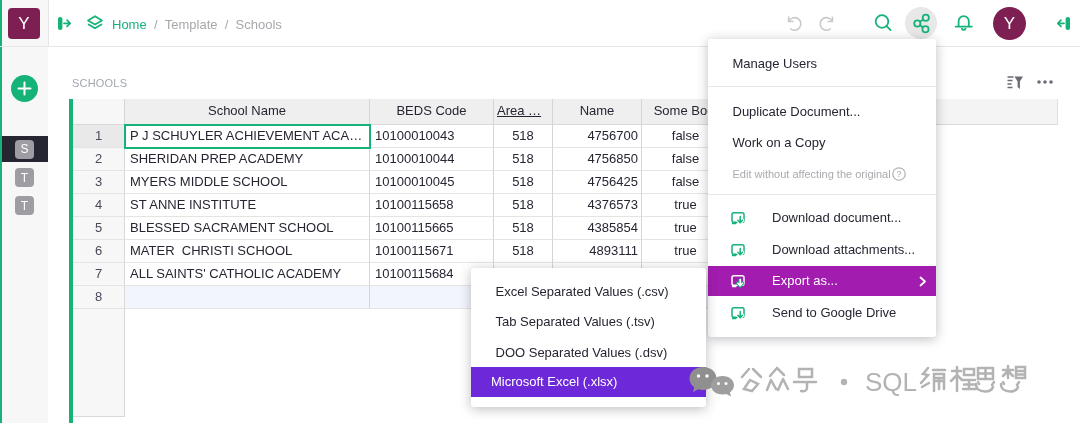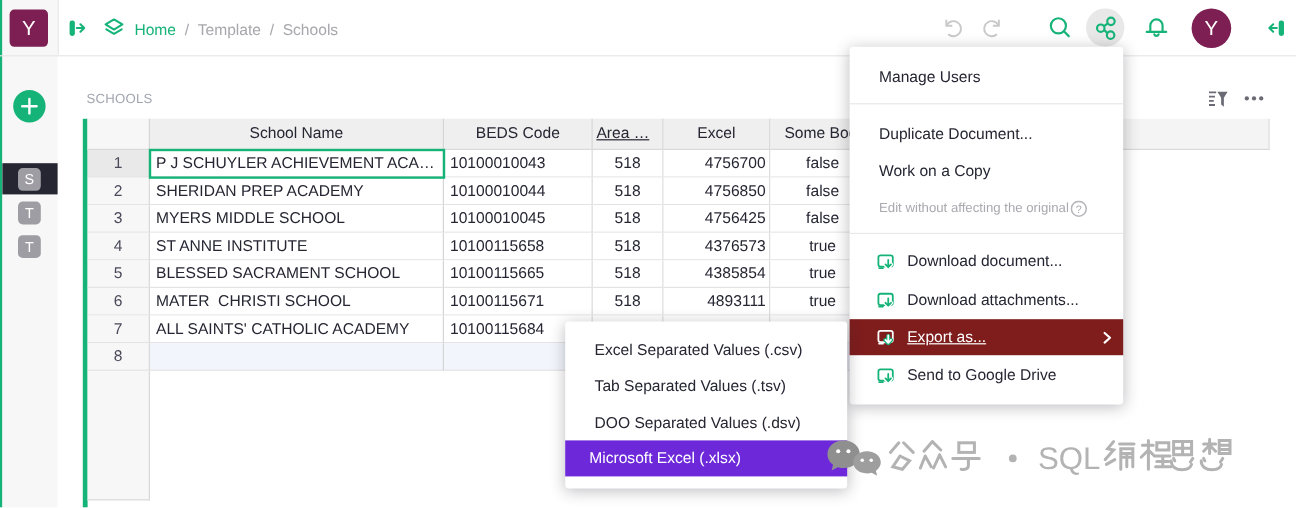--- a/index.html
+++ b/index.html
@@ -98,21 +98,21 @@
 <div id="grid" class="abs" style="left:69px;top:99px;width:989px;height:324px;font-size:13px;color:#262633;">
 
   <div class="abs" style="left:0;top:0;width:4px;height:324px;background:#16b378;"></div>
 
   <div class="abs" style="left:4px;top:0;width:985px;height:26px;background:#f4f4f4;border-bottom:1px solid #d9d9d9;border-right:1px solid #e0e0e0;"></div>
 
   <div class="abs hc" style="left:4px;width:52px;background:#f7f7f7;"></div>
   <div class="abs hc" style="left:56px;width:245px;">School Name</div>
   <div class="abs hc" style="left:301px;width:124px;">BEDS Code</div>
   <div class="abs hc" style="left:425px;width:59px;text-align:left;padding-left:3px;text-decoration:underline;">Area&nbsp;…</div>
-  <div class="abs hc" style="left:484px;width:89px;">Excel</div>
+  <div class="abs hc" style="left:484px;width:89px;">Name</div>
   <div class="abs hc" style="left:573px;width:88px;">Some Bool</div>
 
   <div class="abs" style="left:4px;top:210px;width:52px;height:108px;background:#f7f7f7;border-right:1px solid #d9d9d9;border-bottom:1px solid #d9d9d9;"></div>
 
   <div class="row" style="top:26px;">
       <div class="rn" style="background:#e9e9e9;">1</div>
       <div class="c name">P J SCHUYLER ACHIEVEMENT ACADEMY</div>
       <div class="c beds">10100010043</div>
       <div class="c num">518</div>
       <div class="c num2">4756700</div>
@@ -213,21 +213,21 @@
         </g>
       </svg>Download document...</div>
   <div class="mi ico" style="top:196.5px;"><svg class="dl" width="16" height="16" viewBox="0 0 16 16">
         <g fill="none" stroke="#16b378" stroke-width="1.5" stroke-linecap="round" stroke-linejoin="round">
           <rect x="2" y="2.8" width="12" height="9.4" rx="1.8"></rect>
           <path d="M10.2 7 V12.8 M7.8 10.4 L10.2 12.9 L12.6 10.4" stroke="#fff" stroke-width="3.4"></path>
           <path d="M10.2 6.6 V12.4 M7.9 10.3 L10.2 12.7 L12.5 10.3"></path>
           <path d="M2.6 13.4 H5.8"></path>
         </g>
       </svg>Download attachments...</div>
-  <div class="mi ico" style="top:227.5px;height:30px;line-height:30px;background:#7f1d1d;color:#fff;text-decoration:underline;"><svg class="dl" style="top:7px;" width="16" height="16" viewBox="0 0 16 16">
+  <div class="mi ico" style="top:227.5px;height:30px;line-height:30px;background:#a21caf;color:#fff;"><svg class="dl" style="top:7px;" width="16" height="16" viewBox="0 0 16 16">
         <g fill="none" stroke="#fff" stroke-width="1.5" stroke-linecap="round" stroke-linejoin="round">
           <rect x="2" y="2.8" width="12" height="9.4" rx="1.8"></rect>
           <path d="M10.2 7 V12.8 M7.8 10.4 L10.2 12.9 L12.6 10.4" stroke="#16b378" stroke-width="3.4"></path>
           <path d="M10.2 6.6 V12.4 M7.9 10.3 L10.2 12.7 L12.5 10.3"></path>
           <path d="M2.6 13.4 H5.8"></path>
         </g>
       </svg>Export as...
     <svg style="position:absolute;right:9px;top:10px;" width="8" height="11" viewBox="0 0 8 11">
         <path d="M1.5 1.5 L6 5.5 L1.5 9.5" fill="none" stroke="#fff" stroke-width="1.8" stroke-linecap="round" stroke-linejoin="round"></path>
       </svg>
@@ -236,21 +236,21 @@
         <g fill="none" stroke="#16b378" stroke-width="1.5" stroke-linecap="round" stroke-linejoin="round">
           <rect x="2" y="2.8" width="12" height="9.4" rx="1.8"></rect>
           <path d="M10.2 7 V12.8 M7.8 10.4 L10.2 12.9 L12.6 10.4" stroke="#fff" stroke-width="3.4"></path>
           <path d="M10.2 6.6 V12.4 M7.9 10.3 L10.2 12.7 L12.5 10.3"></path>
           <path d="M2.6 13.4 H5.8"></path>
         </g>
       </svg>Send to Google Drive</div>
 </div>
 <style>
   .mi { position:absolute; left:0; width:228px; height:30px; line-height:30px; padding-left:24.5px; white-space:nowrap; }
-  .mi.ico { padding-left:48px; }
+  .mi.ico { padding-left:64px; }
   .mi .dl { position:absolute; left:22px; top:7px; }
   .sep { position:absolute; left:0; width:228px; height:1px; background:#e8e8e8; }
 </style>
 
 <div id="submenu" class="abs" style="left:471px;top:268px;width:235px;height:139px;background:#fff;border-radius:3px;box-shadow:0 2px 12px rgba(38,38,51,0.3);font-size:13px;color:#262633;">
   <div class="si" style="top:8.5px;">Excel Separated Values (.csv)</div>
   <div class="si" style="top:39px;">Tab Separated Values (.tsv)</div>
   <div class="si" style="top:69.5px;">DOO Separated Values (.dsv)</div>
   <div class="si" style="top:98.5px;background:#6d28d9;color:#fff;padding-left:20px;">Microsoft Excel (.xlsx)</div>
 </div>

